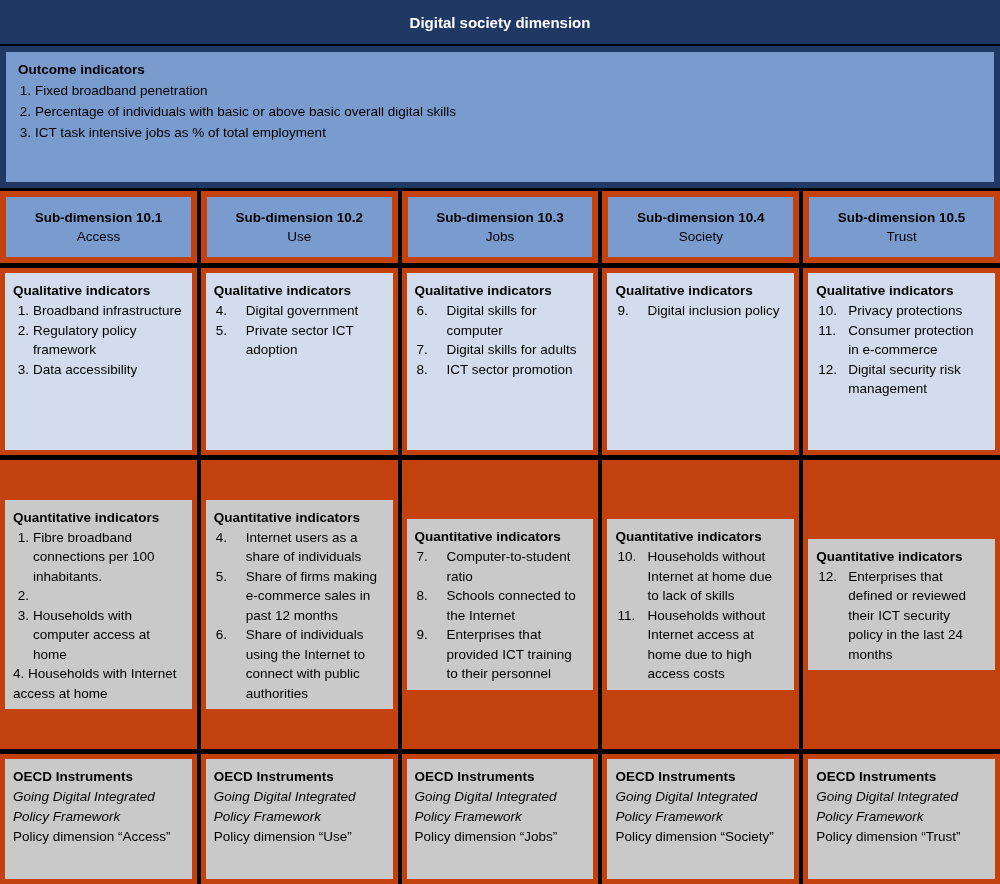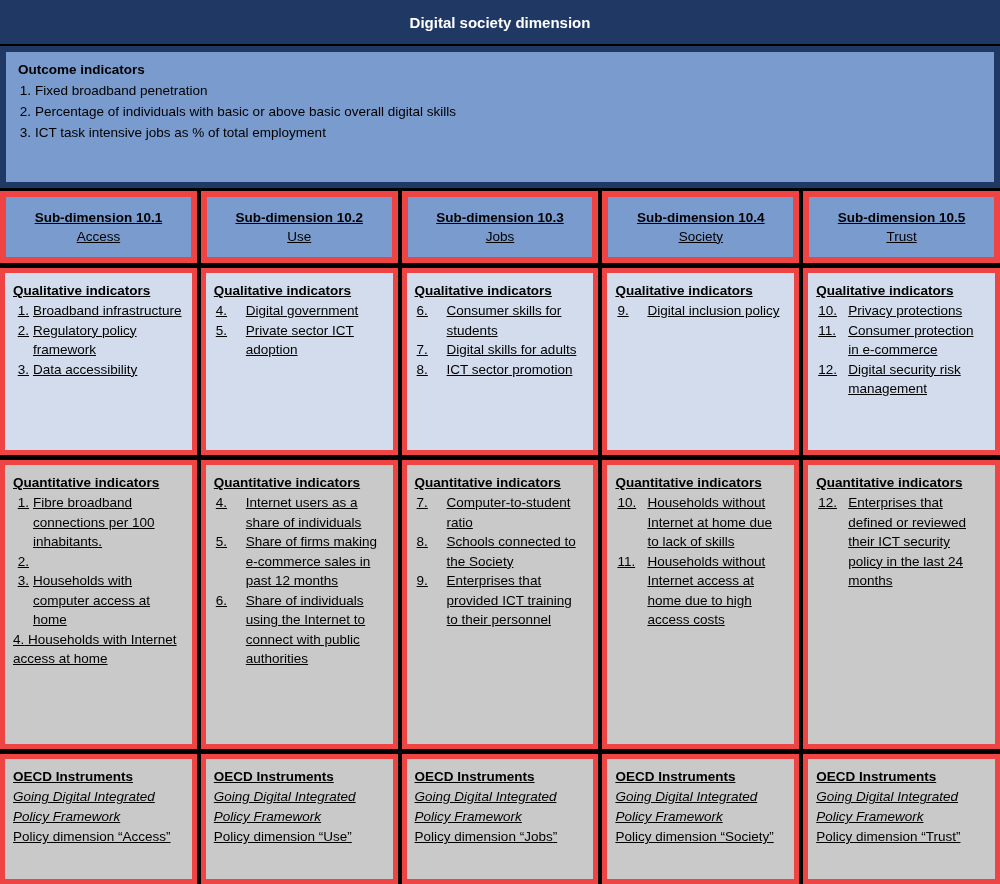--- a/index.html
+++ b/index.html
@@ -89,25 +89,24 @@
   .col {
     flex: 1 1 0;
     display: flex;
     flex-direction: column;
     gap: 5px;
     min-width: 0;
   }
 
   
   .card {
-    background: #ef4444;
+    background: #c2410c;
     padding: 5px;
     box-sizing: border-box;
     display: flex;
-    text-decoration: underline;
   }
   .card-inner {
     width: 100%;
     box-sizing: border-box;
     display: flex;
     flex-direction: column;
   }
 
   
   .subdim-card { flex: 0 0 72px; padding: 6px; }
@@ -129,21 +128,21 @@
   }
 
   
   .qual-card { flex: 0 0 187px; }
   .qual-inner {
     background: #d3dcec;
     padding: 8px 8px 20px 8px;
   }
 
   
-  .quant-card { flex: 1 1 auto; }
+  .quant-card { flex: 1 1 auto; align-items: center; }
   .quant-inner {
     background: #c9c9c9;
     padding: 8px 8px 6px 8px;
   }
 
   
   .oecd-card { flex: 0 0 130px; }
   .oecd-inner {
     background: #c9c9c9;
     padding: 8px 8px 0 8px;
@@ -336,21 +335,21 @@
             <div class="subdim-title">Sub-dimension 10.3</div>
             <div class="subdim-sub">Jobs</div>
           </div>
         </div>
         <div class="card qual-card">
           <div class="card-inner qual-inner">
             <div class="box-title">Qualitative indicators</div>
             <ul class="ind-list style-wide">
               <li>
                 <span class="num">6.</span>
-                <span class="txt">Consumer skills for students</span>
+                <span class="txt">Digital skills for computer</span>
               </li>
               <li>
                 <span class="num">7.</span>
                 <span class="txt">Digital skills for adults</span>
               </li>
               <li>
                 <span class="num">8.</span>
                 <span class="txt">ICT sector promotion</span>
               </li>
             </ul>
@@ -359,21 +358,21 @@
         <div class="card quant-card">
           <div class="card-inner quant-inner">
             <div class="box-title">Quantitative indicators</div>
             <ul class="ind-list style-wide">
               <li>
                 <span class="num">7.</span>
                 <span class="txt">Computer-to-student ratio</span>
               </li>
               <li>
                 <span class="num">8.</span>
-                <span class="txt">Schools connected to the Society</span>
+                <span class="txt">Schools connected to the Internet</span>
               </li>
               <li>
                 <span class="num">9.</span>
                 <span class="txt">Enterprises that provided ICT training to their personnel</span>
               </li>
             </ul>
           </div>
         </div>
         <div class="card oecd-card">
           <div class="card-inner oecd-inner">

